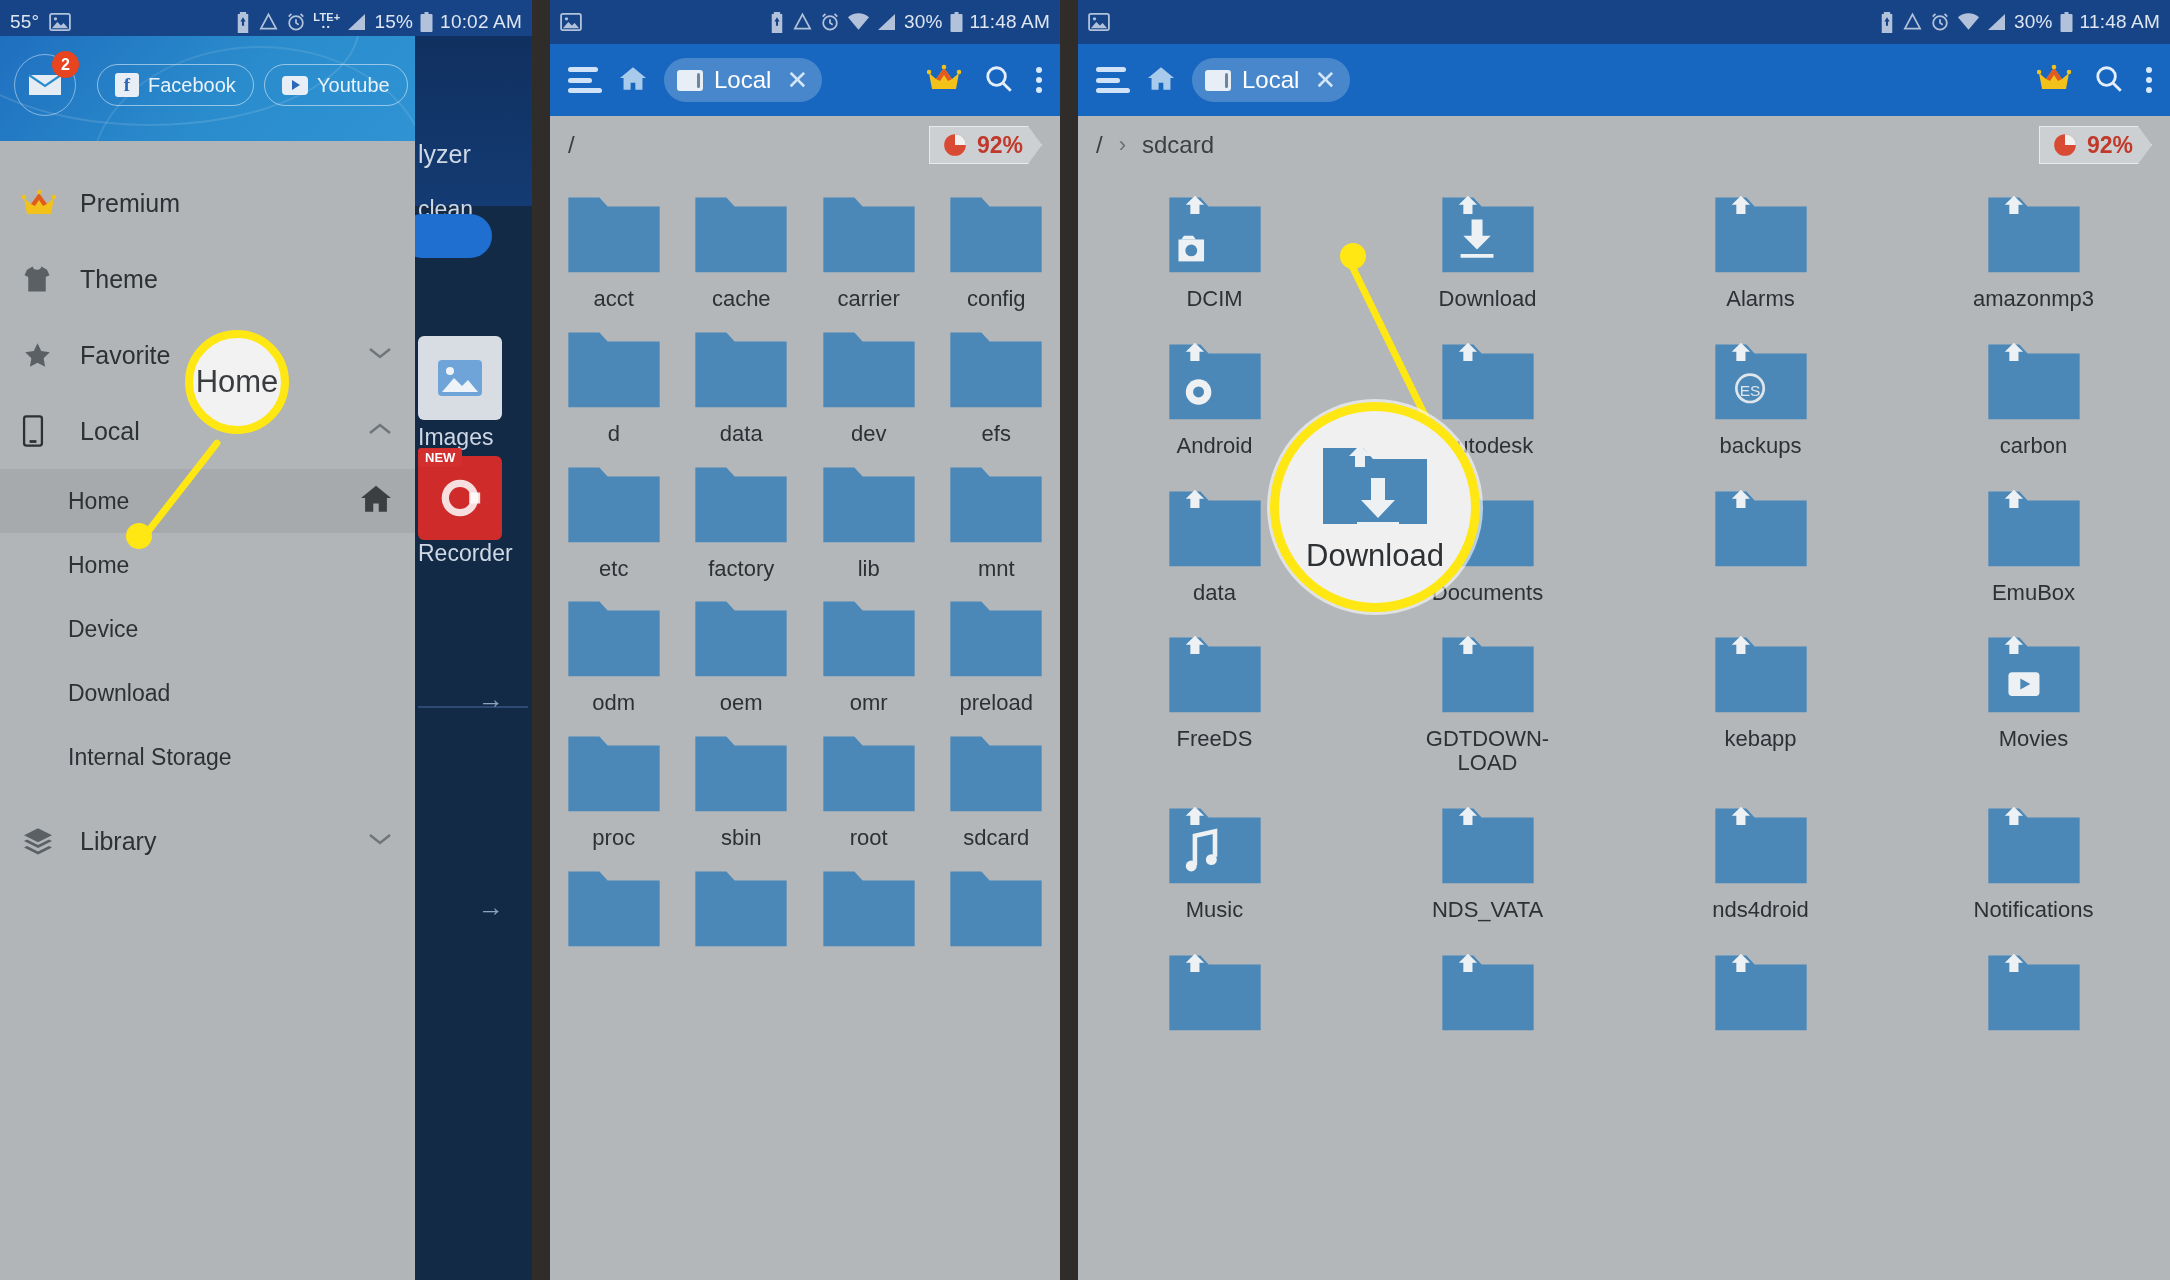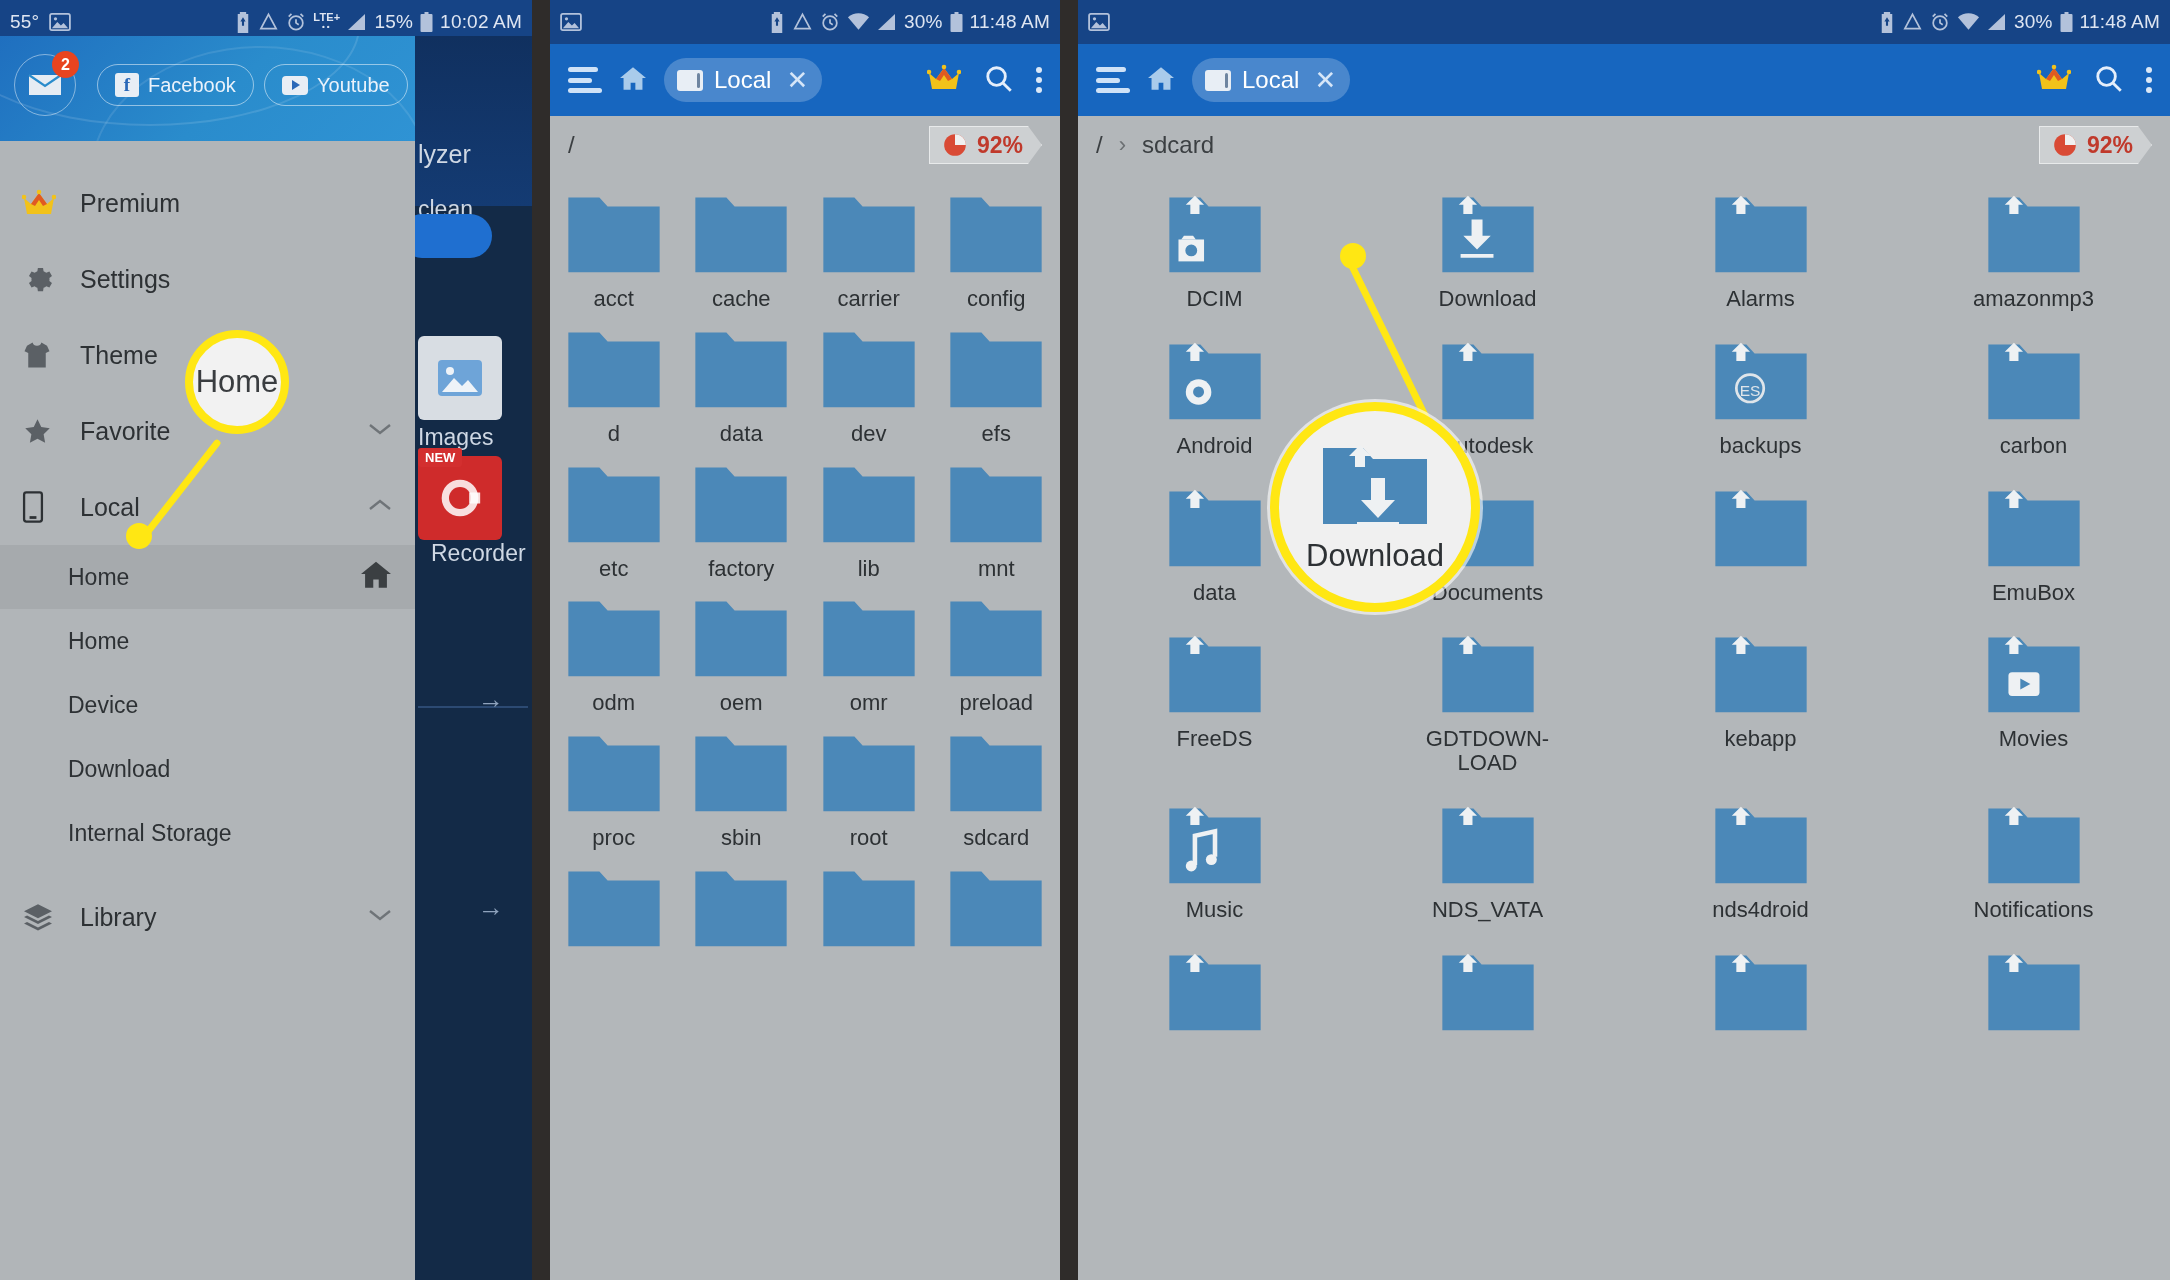--- a/index.html
+++ b/index.html
@@ -152,21 +152,21 @@
       <div class="bg-word" style="top:388px; left:418px; font-size:23px;">Images</div>
 
       <div class="bg-tile red" style="top:420px; left:418px;">
         <svg width="44" height="44" viewBox="0 0 24 24">
           <circle cx="12" cy="12" r="10" fill="#ffffff" opacity=".85"></circle>
           <circle cx="12" cy="12" r="6" fill="#cf2b2b"></circle>
           <rect x="17" y="9" width="6" height="6" fill="#ffffff" opacity=".85"></rect>
         </svg>
       </div>
       <div class="bg-newbadge" style="top:412px; left:418px;">NEW</div>
-      <div class="bg-word" style="top:504px; left:431px; font-size:23px;">Recorder</div>
+      <div class="bg-word" style="top:504px; left:418px; font-size:23px;">Recorder</div>
 
       <div style="position:absolute; top:670px; left:418px; width:110px; height:2px; background:#2c4a73;"></div>
       <div style="position:absolute; top:648px; right:28px; color:#8fa3bd; font-size:26px;">→</div>
       <div style="position:absolute; top:856px; right:28px; color:#8fa3bd; font-size:26px;">→</div>
     </div>
 
     <div class="statusbar">
       <div class="sb-left">
         <span class="sb-text">55°</span>
         <span class="sb-ico">
@@ -246,28 +246,20 @@
               <path d="M2 9l7 6 8-11 8 11 7-6-3 16H5z" fill="#f2c21a"></path>
               <path d="M9 15l8-11 8 11-4 2-4-6-4 6z" fill="#e05a22"></path>
               <circle cx="2" cy="8" r="2.3" fill="#f2c21a"></circle>
                 <circle cx="32" cy="8" r="2.3" fill="#f2c21a"></circle>
               <circle cx="17" cy="3" r="2.3" fill="#f2c21a"></circle>
             </svg>
           </span>
           <span class="lbl">Premium</span>
         </div>
 
-        <div class="drw-item">
-          <span class="ic">
-            <svg width="31" height="31" viewBox="0 0 24 24" fill="#5b6065">
-              <path d="M12 8a4 4 0 100 8 4 4 0 000-8zm9.3 4a7.6 7.6 0 00-.1-1.2l2-1.5-2-3.5-2.4 1a7.4 7.4 0 00-2.1-1.2L16.3 3h-4l-.4 2.6A7.4 7.4 0 009.8 6.8l-2.4-1-2 3.5 2 1.5a7.6 7.6 0 000 2.4l-2 1.5 2 3.5 2.4-1a7.4 7.4 0 002.1 1.2l.4 2.6h4l.4-2.6a7.4 7.4 0 002.1-1.2l2.4 1 2-3.5-2-1.5c.06-.4.1-.8.1-1.2z"></path>
-            </svg>
-          </span>
-          <span class="lbl">Settings</span>
-        </div>
 
         <div class="drw-item">
           <span class="ic">
             <svg width="30" height="30" viewBox="0 0 24 24" fill="#5b6065">
               <path d="M8.5 2L4 4.5 2 9l3 1.3V22h14V10.3L22 9l-2-4.5L15.5 2A3.5 3.5 0 0112 4.6 3.5 3.5 0 018.5 2z"></path>
             </svg>
           </span>
           <span class="lbl">Theme</span>
         </div>
 

